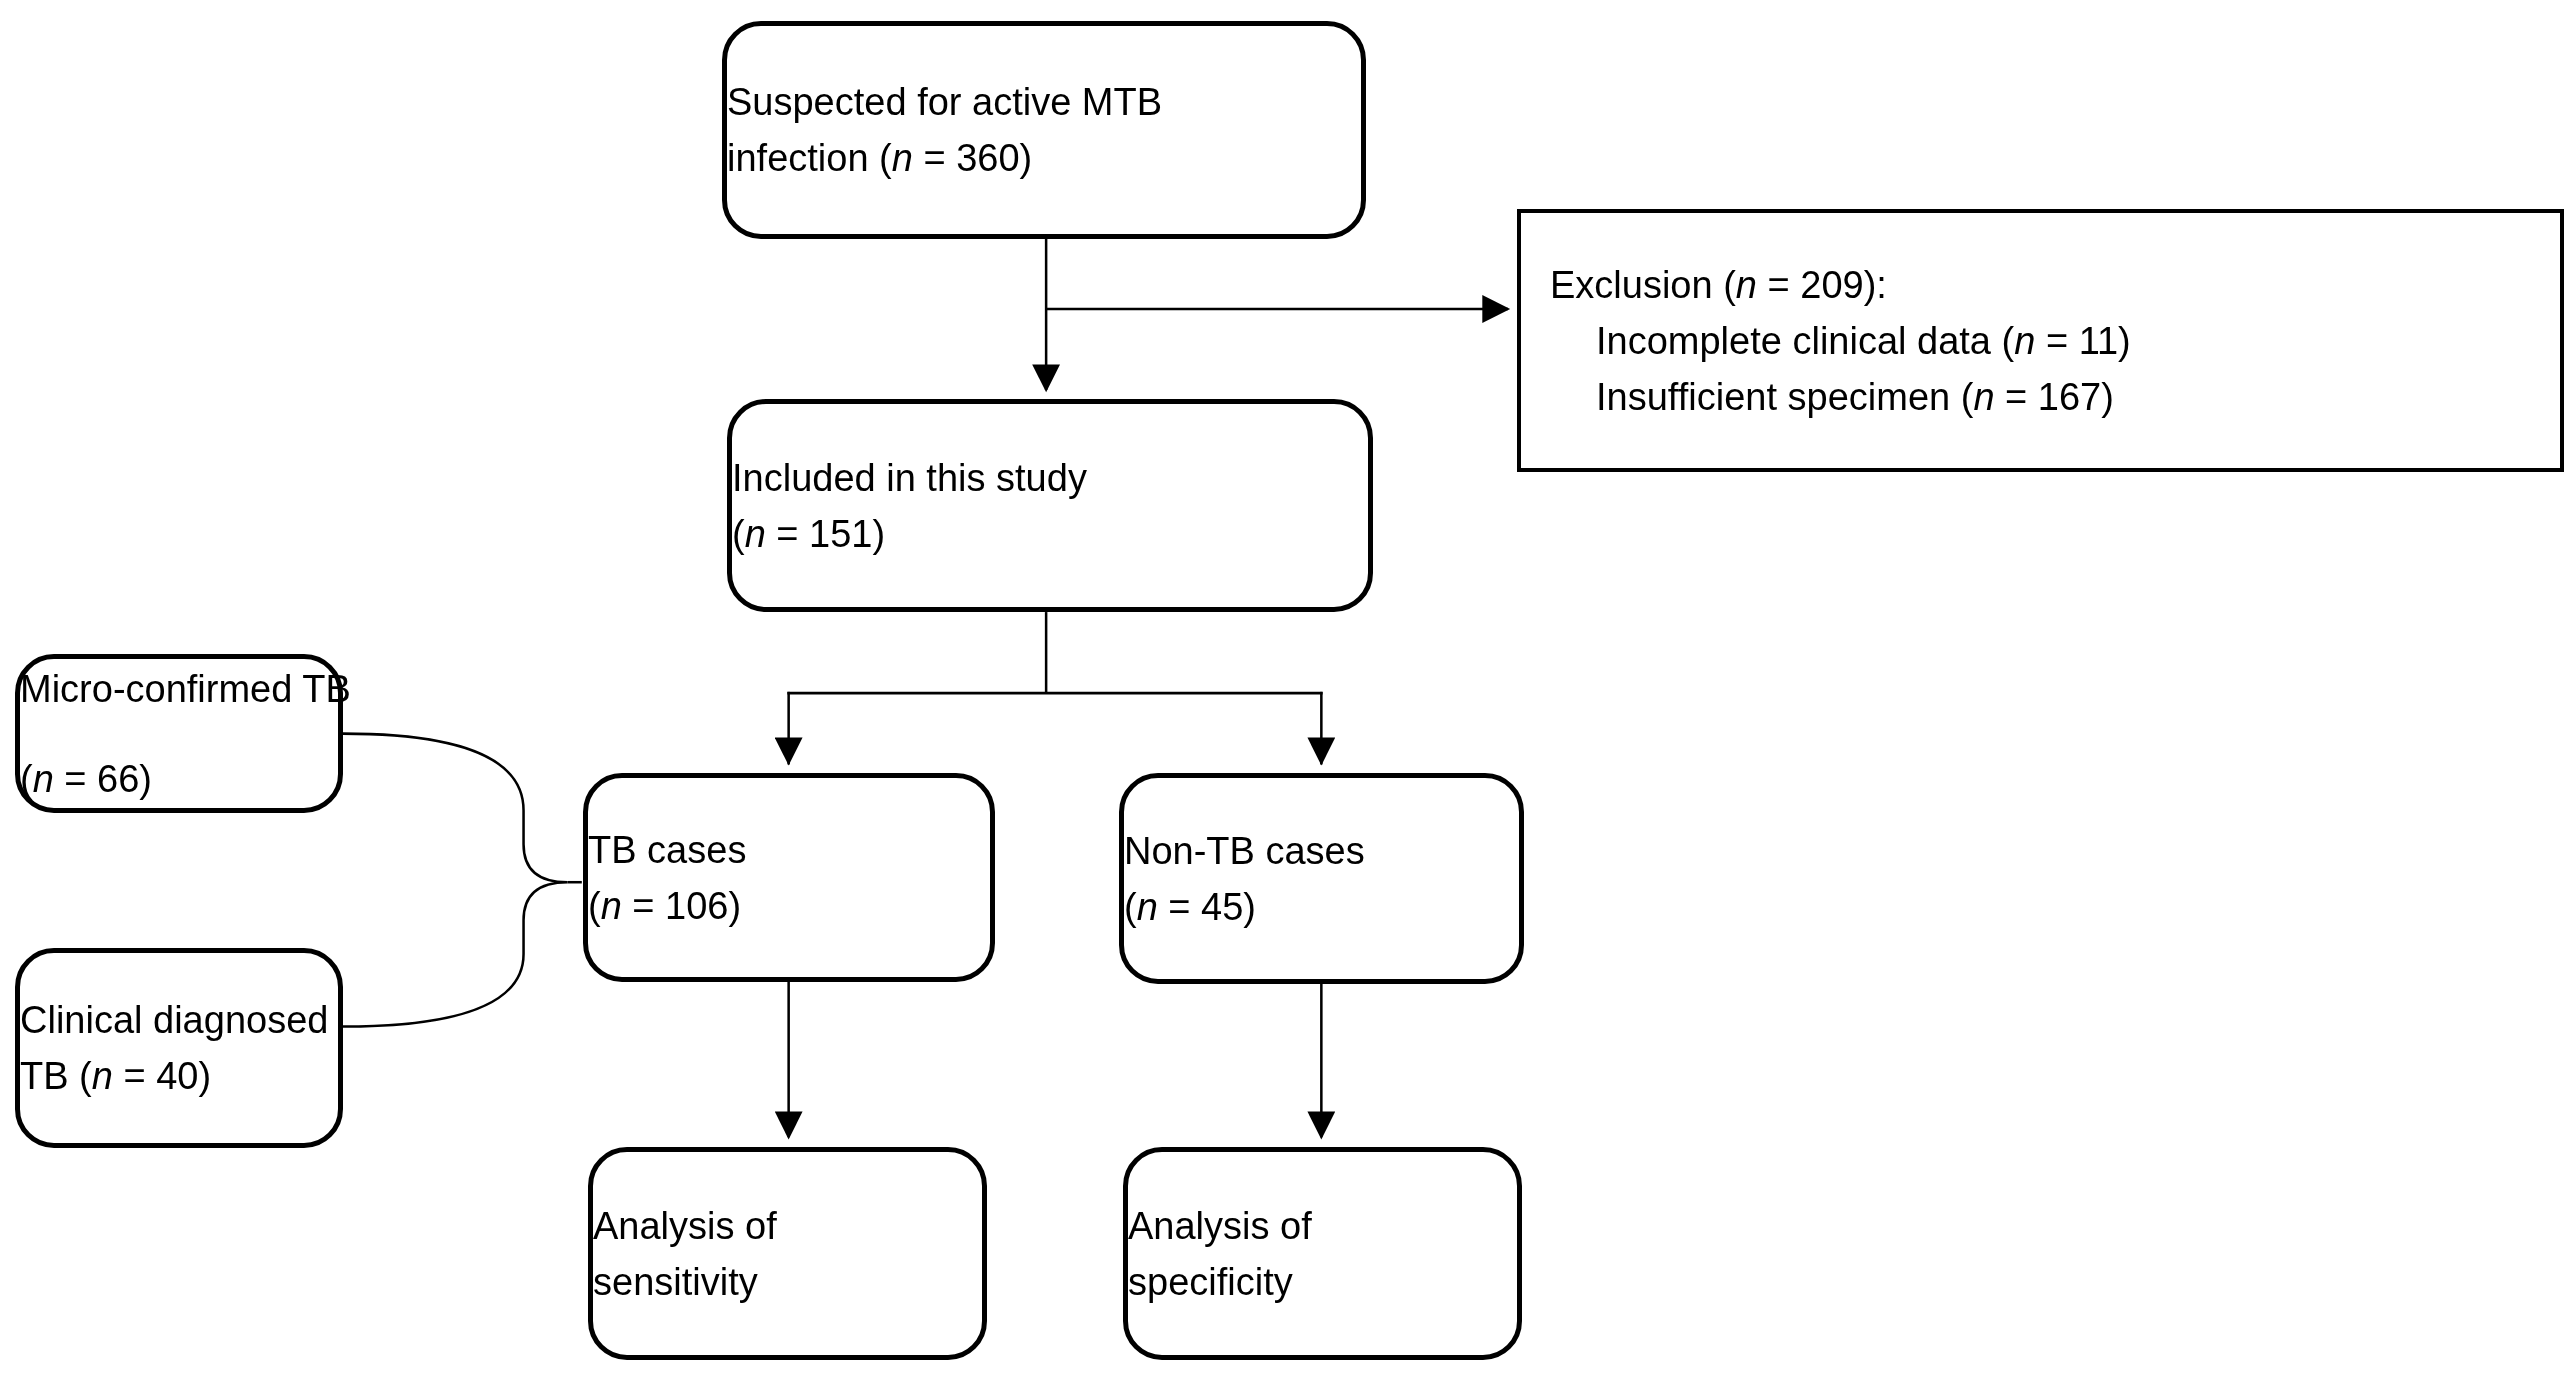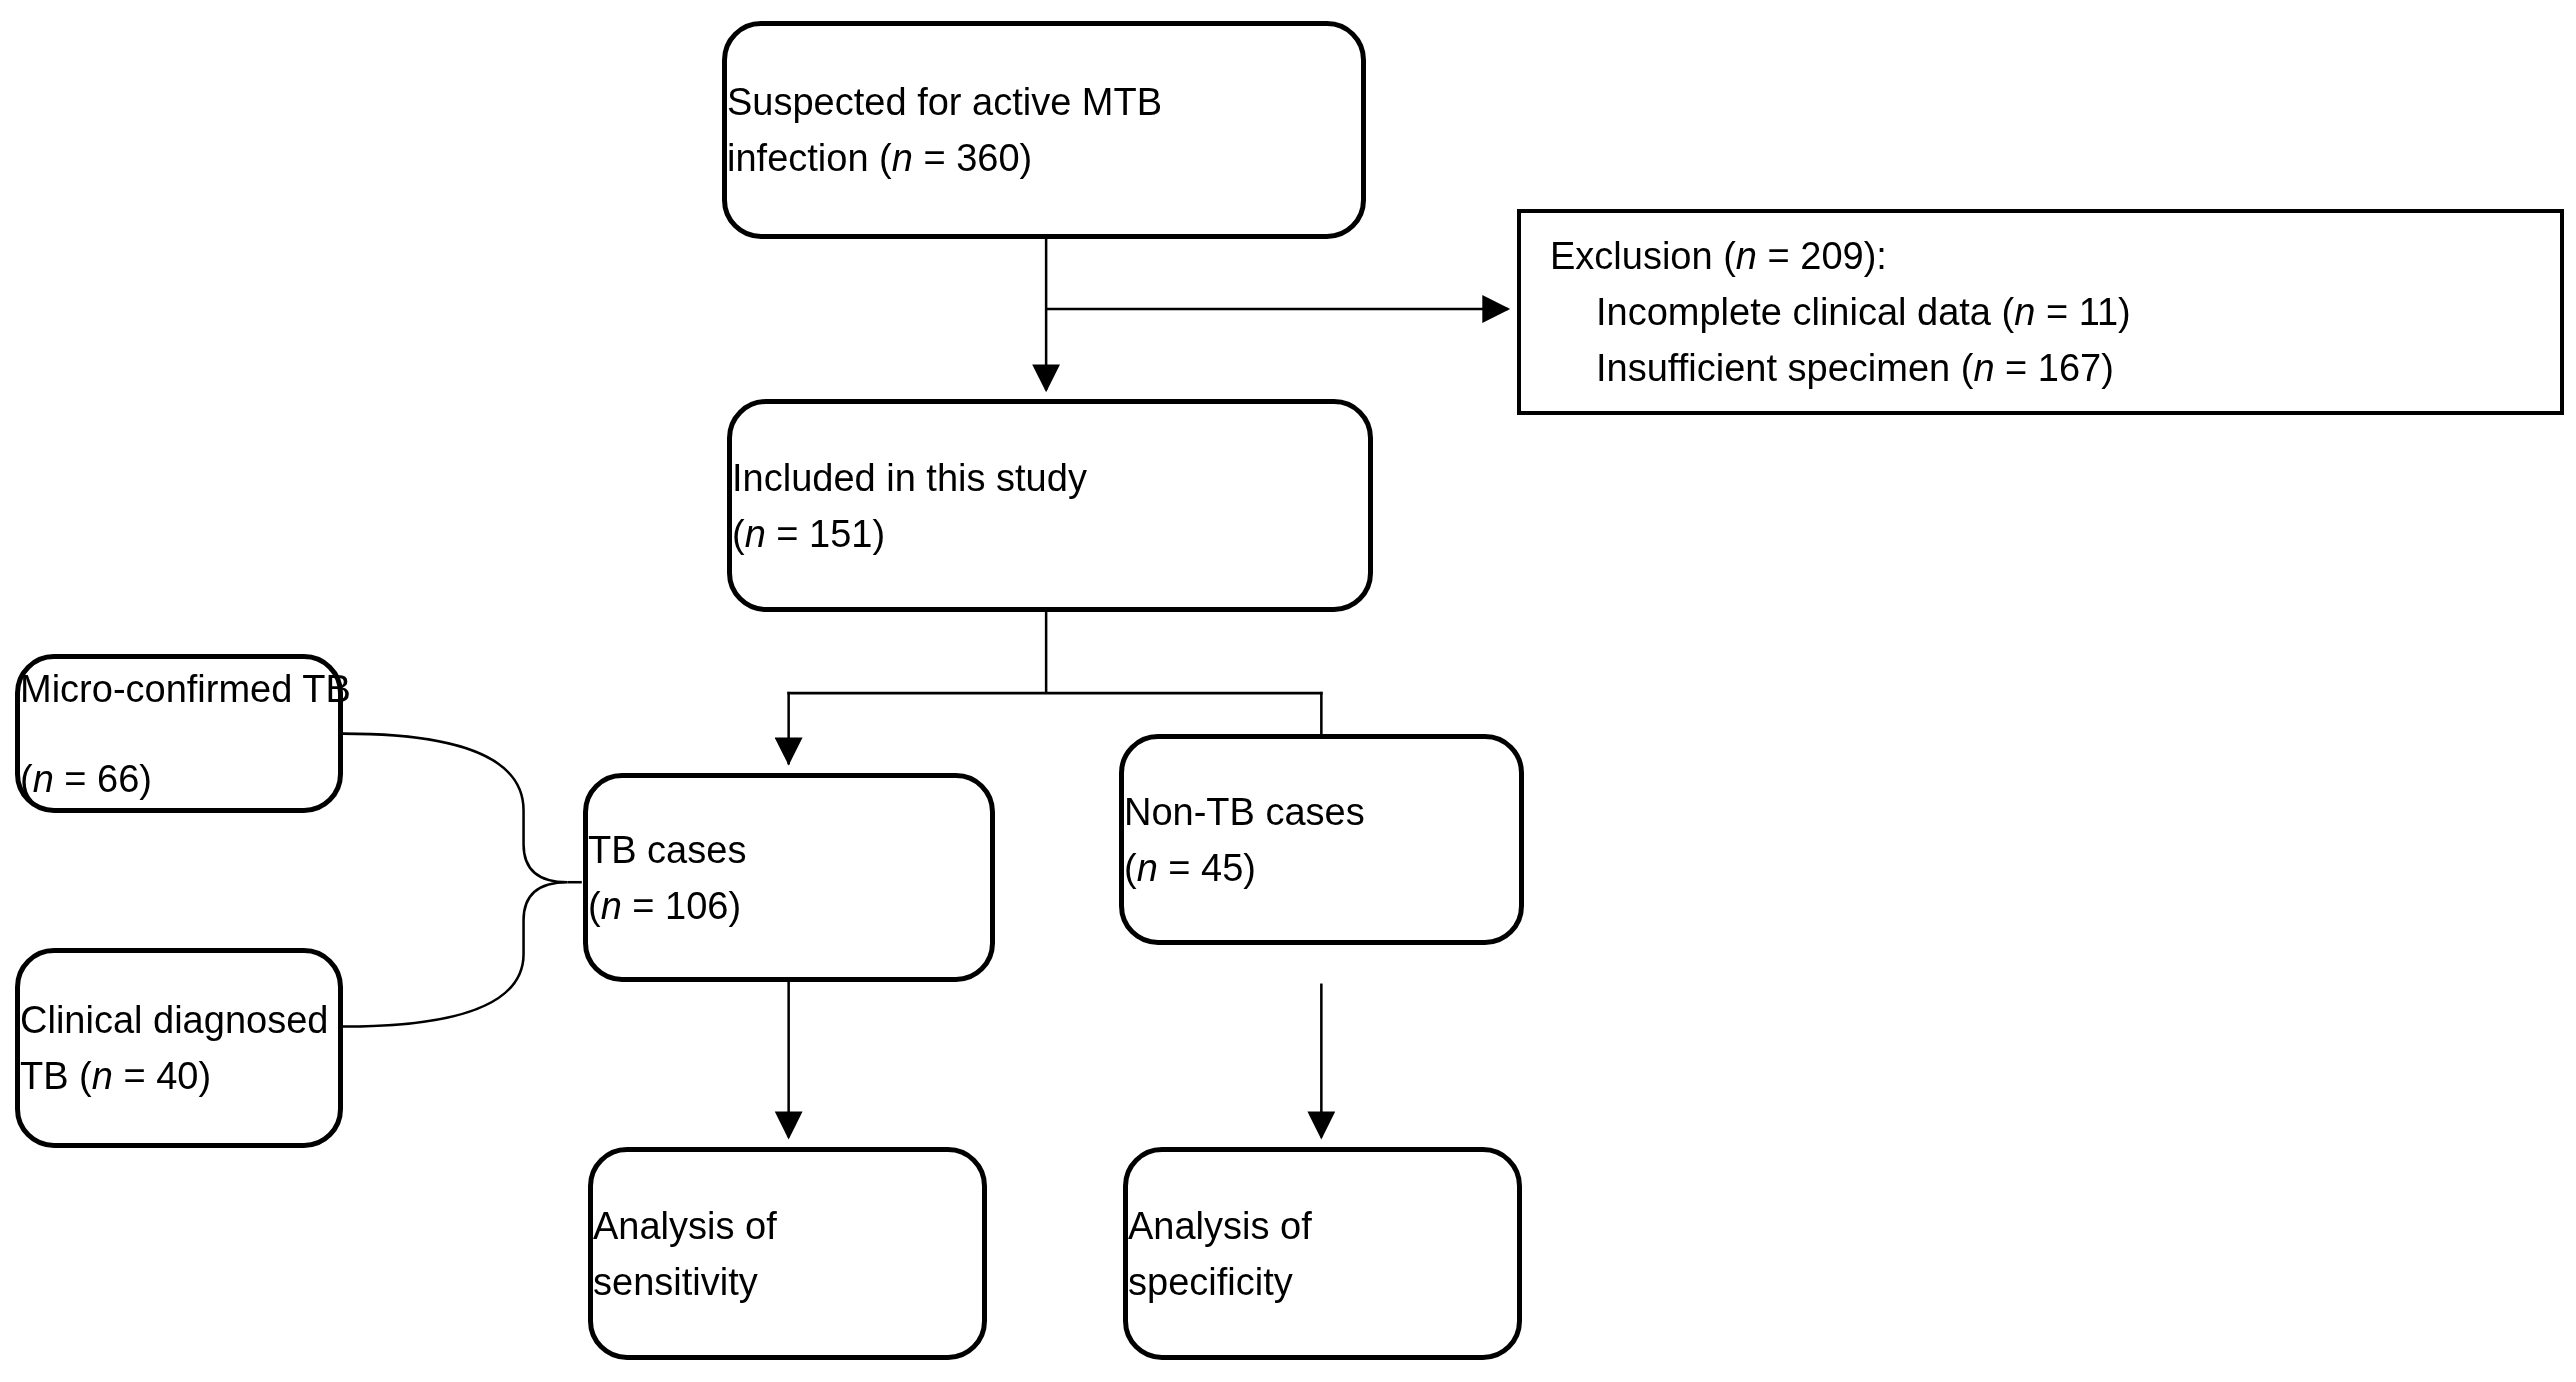--- a/index.html
+++ b/index.html
@@ -43,26 +43,26 @@
     border-width: 4.2px;
     align-items: flex-start;
     text-align: left;
     padding-left: 29px;
     padding-right: 17px;
   }
   .node.sharp .line:nth-child(n+2) { margin-left: 46px; }
 
   
   .node-suspected { left: 722px;  top: 21px;   width: 644px;  height: 218px; }
-  .node-exclusion { left: 1517px; top: 209px;  width: 1047px; height: 206px; }
+  .node-exclusion { left: 1517px; top: 209px;  width: 1047px; height: 263px; }
   .node-included  { left: 727px;  top: 399px;  width: 646px;  height: 213px; }
   .node-micro     { left: 15px;   top: 654px;  width: 328px;  height: 159px; gap: 34px; }
   .node-clinical  { left: 15px;   top: 948px; width: 328px;  height: 200px; }
   .node-tb        { left: 583px;  top: 773px;  width: 412px;  height: 209px; }
-  .node-nontb     { left: 1119px; top: 734px;  width: 405px;  height: 211px; }
+  .node-nontb     { left: 1119px; top: 773px;  width: 405px;  height: 211px; }
   .node-sens      { left: 588px;  top: 1147px; width: 399px;  height: 213px; }
   .node-spec      { left: 1123px; top: 1147px; width: 399px;  height: 213px; }
 </style>
 </head>
 <body>
 
 <div class="canvas">
 
   <svg class="connectors" viewBox="0 0 3051 1637" xmlns="http://www.w3.org/2000/svg">
     <defs>

